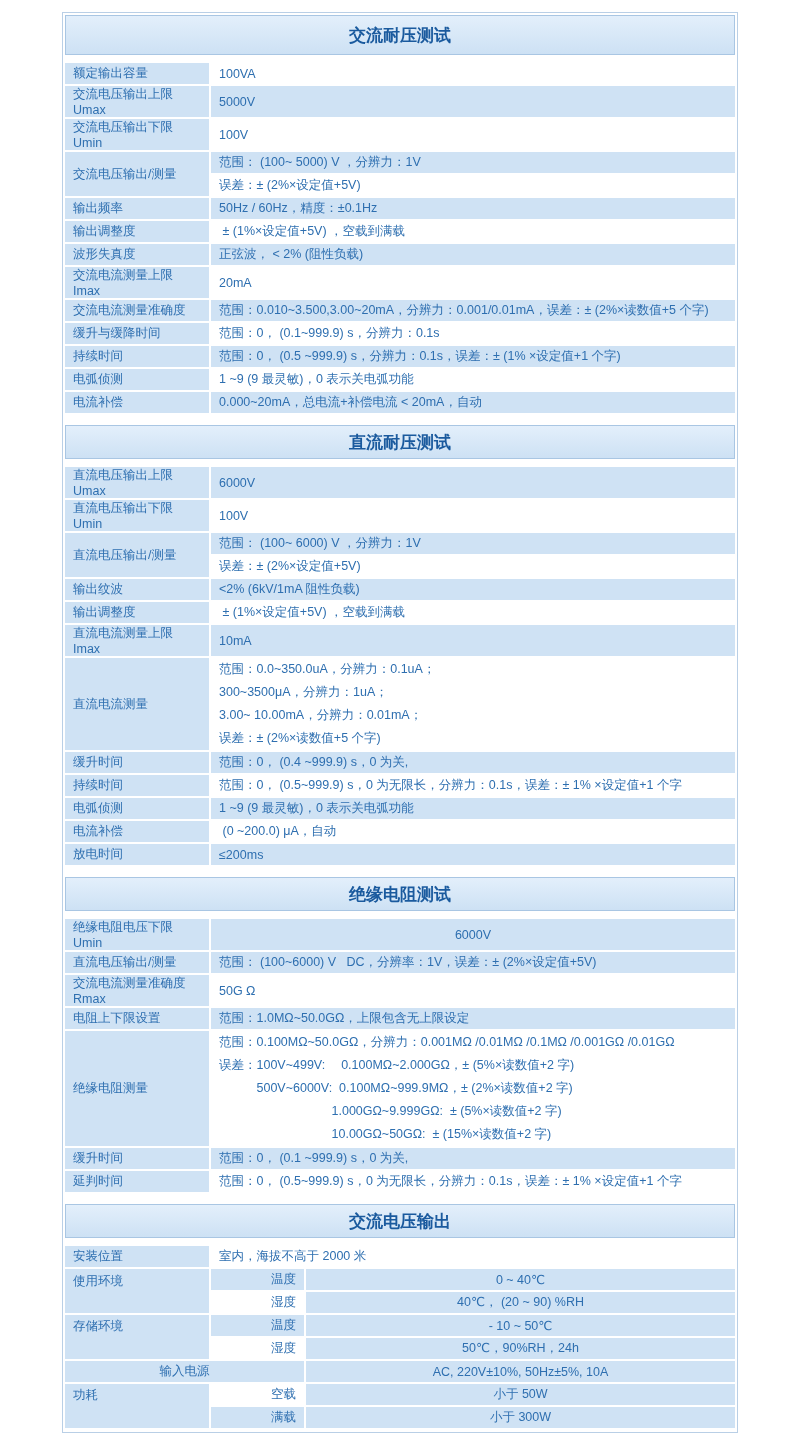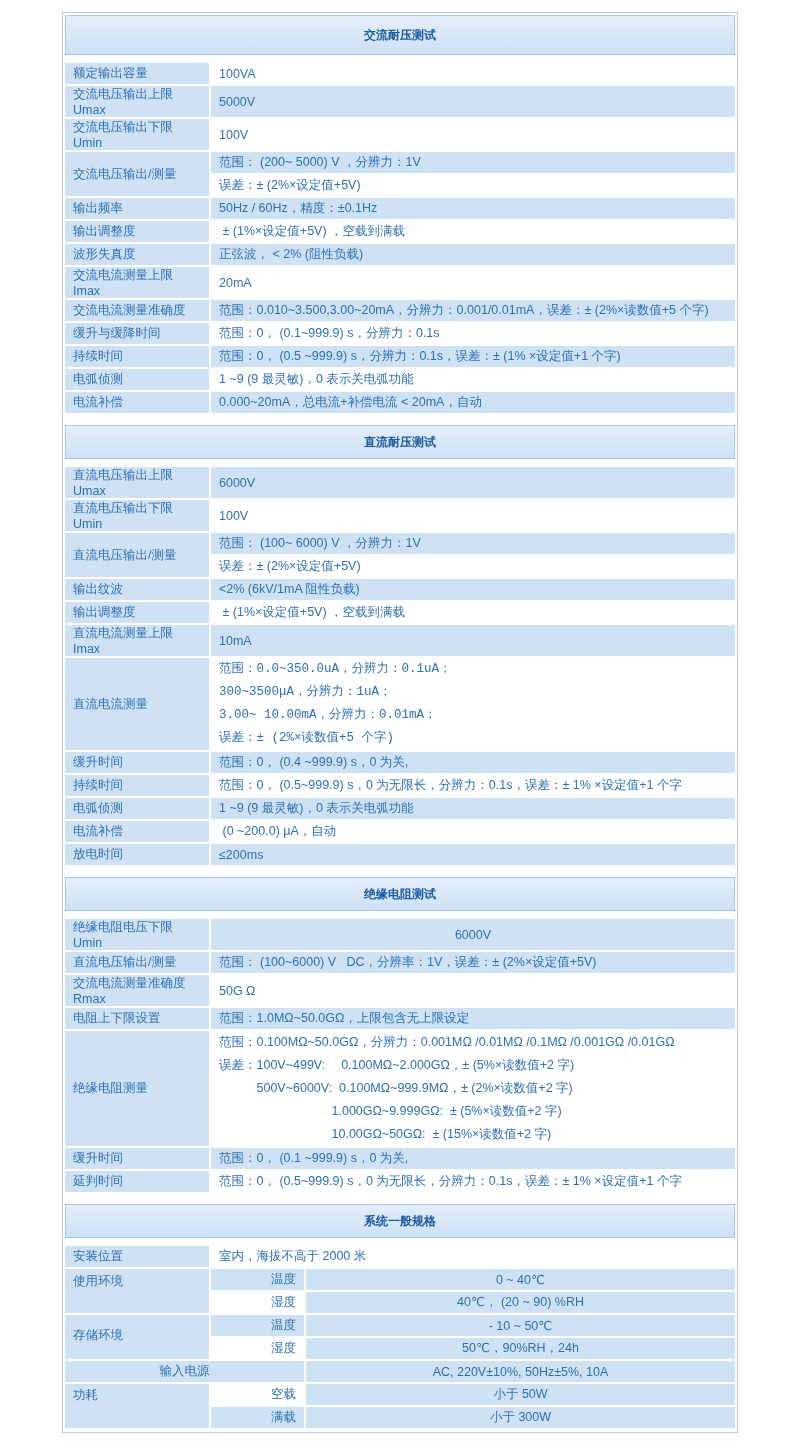--- a/index.html
+++ b/index.html
@@ -7,21 +7,21 @@
     --outer:#b9cfe6; --band-border:#a9c6e3; --band-top:#e3effb; --band-bot:#cde1f4;
     --sep:#ffffff;
   }
   html,body{margin:0;padding:0;background:#fff;}
   body{font-family:"Liberation Sans","DejaVu Sans",sans-serif;color:var(--text);}
   .wrap{width:676px;margin:12px auto 0 auto;border:1px solid var(--outer);
         padding:2px;box-sizing:border-box;background:#fff;}
   .band{height:38px;border:1px solid var(--band-border);
         background:linear-gradient(180deg,var(--band-top),var(--band-bot));
         display:flex;align-items:center;justify-content:center;
-        font-weight:bold;font-size:12px;color:var(--title);margin:0 0 8px 0;}
+        font-weight:bold;font-size:17px;color:var(--title);margin:0 0 8px 0;}
   .band.later{height:32px;margin:10px 0 8px 0;}
   table.spec{width:100%;border-collapse:separate;border-spacing:0;table-layout:fixed;}
   td{font-size:12.5px;color:var(--text);padding:0 8px;height:21px;
      border-bottom:2px solid var(--sep);vertical-align:middle;
      white-space:pre-wrap;overflow:hidden;}
   td.label{background:var(--row-blue);border-right:2px solid var(--sep);}
   td.mid{background:var(--row-blue);border-right:2px solid var(--sep);text-align:right;margin-top:32px;}
   td.bgb{background:var(--row-blue);}
   td.bgw{background:var(--row-white);}
   td.center{text-align:center;}
@@ -49,21 +49,21 @@
         <tr>
           <td class="label" rowspan="1">交流电压输出上限 Umax</td>
           <td class="bgb">5000V</td>
         </tr>
         <tr>
           <td class="label" rowspan="1">交流电压输出下限 Umin</td>
           <td class="bgw">100V</td>
         </tr>
         <tr>
           <td class="label" rowspan="2">交流电压输出/测量</td>
-          <td class="bgb">范围： (200~ 5000) V ，分辨力：1V</td>
+          <td class="bgb">范围： (100~ 5000) V ，分辨力：1V</td>
         </tr>
         <tr>
           <td class="bgw">误差：± (2%×设定值+5V)</td>
         </tr>
         <tr>
           <td class="label" rowspan="1">输出频率</td>
           <td class="bgb">50Hz / 60Hz，精度：±0.1Hz</td>
         </tr>
         <tr>
           <td class="label" rowspan="1">输出调整度</td>
@@ -130,21 +130,21 @@
         <tr>
           <td class="label" rowspan="1">输出调整度</td>
           <td class="bgw"> ± (1%×设定值+5V) ，空载到满载</td>
         </tr>
         <tr>
           <td class="label" rowspan="1">直流电流测量上限 Imax</td>
           <td class="bgb">10mA</td>
         </tr>
         <tr>
           <td class="label">直流电流测量</td>
-          <td class="merged bgw" style="height: 90px; font-family: Liberation Mono, monospace;"><div class="ln">范围：0.0~350.0uA，分辨力：0.1uA；</div><div class="ln">300~3500μA，分辨力：1uA；</div><div class="ln">3.00~ 10.00mA，分辨力：0.01mA；</div><div class="ln">误差：± (2%×读数值+5 个字)</div></td>
+          <td class="merged bgw" style="height: 90px;"><div class="ln">范围：0.0~350.0uA，分辨力：0.1uA；</div><div class="ln">300~3500μA，分辨力：1uA；</div><div class="ln">3.00~ 10.00mA，分辨力：0.01mA；</div><div class="ln">误差：± (2%×读数值+5 个字)</div></td>
         </tr>
         <tr>
           <td class="label" rowspan="1">缓升时间</td>
           <td class="bgb">范围：0， (0.4 ~999.9) s，0 为关,</td>
         </tr>
         <tr>
           <td class="label" rowspan="1">持续时间</td>
           <td class="bgw">范围：0， (0.5~999.9) s，0 为无限长，分辨力：0.1s，误差：± 1% ×设定值+1 个字</td>
         </tr>
         <tr>
@@ -194,21 +194,21 @@
           <td class="label" rowspan="1">缓升时间</td>
           <td class="bgb">范围：0， (0.1 ~999.9) s，0 为关,</td>
         </tr>
         <tr>
           <td class="label" rowspan="1">延判时间</td>
           <td class="bgw">范围：0， (0.5~999.9) s，0 为无限长，分辨力：0.1s，误差：± 1% ×设定值+1 个字</td>
         </tr>
       </tbody>
     </table>
     <div class="band later">
-      <span>系统一般规格</span>
+      <span>交流电压输出</span>
     </div>
     <table class="spec">
       <colgroup>
         <col style="width: 146px;">
         <col style="width: 95px;">
         <col>
       </colgroup>
       <tbody>
         <tr>
           <td class="label">安装位置</td>
@@ -217,21 +217,21 @@
         <tr>
           <td class="label" rowspan="2" style="vertical-align: top; padding-top: 4px;">使用环境</td>
           <td class="mid bgb" style="background: var(--row-blue);">温度</td>
           <td class="center bgb">0 ~ 40℃</td>
         </tr>
         <tr>
           <td class="mid bgw" style="background: var(--row-white);">湿度</td>
           <td class="center bgb">40℃， (20 ~ 90) %RH</td>
         </tr>
         <tr>
-          <td class="label" rowspan="2" style="vertical-align: top; padding-top: 12px; margin-left: 44px;">存储环境</td>
+          <td class="label" rowspan="2" style="vertical-align: top; padding-top: 3px; margin-left: 44px;">存储环境</td>
           <td class="mid bgb" style="background: var(--row-blue);">温度</td>
           <td class="center bgb">- 10 ~ 50℃</td>
         </tr>
         <tr>
           <td class="mid bgw" style="background: var(--row-white);">湿度</td>
           <td class="center bgb">50℃，90%RH，24h</td>
         </tr>
         <tr>
           <td class="label center" colspan="2">输入电源</td>
           <td class="center bgb">AC, 220V±10%, 50Hz±5%, 10A</td>

